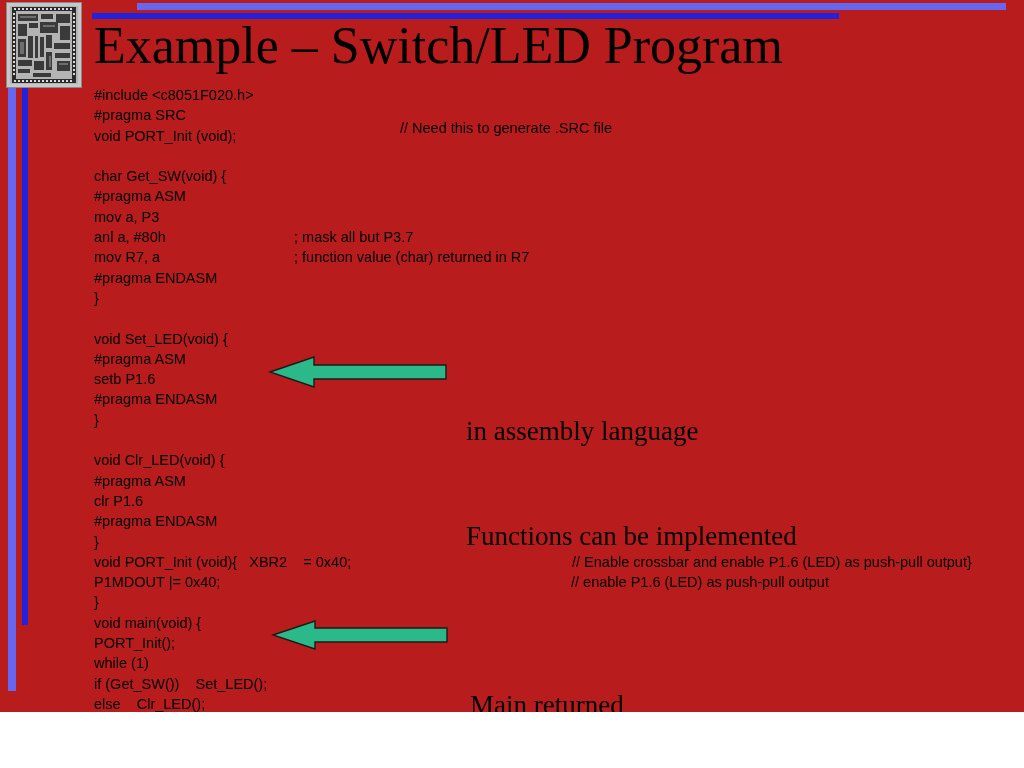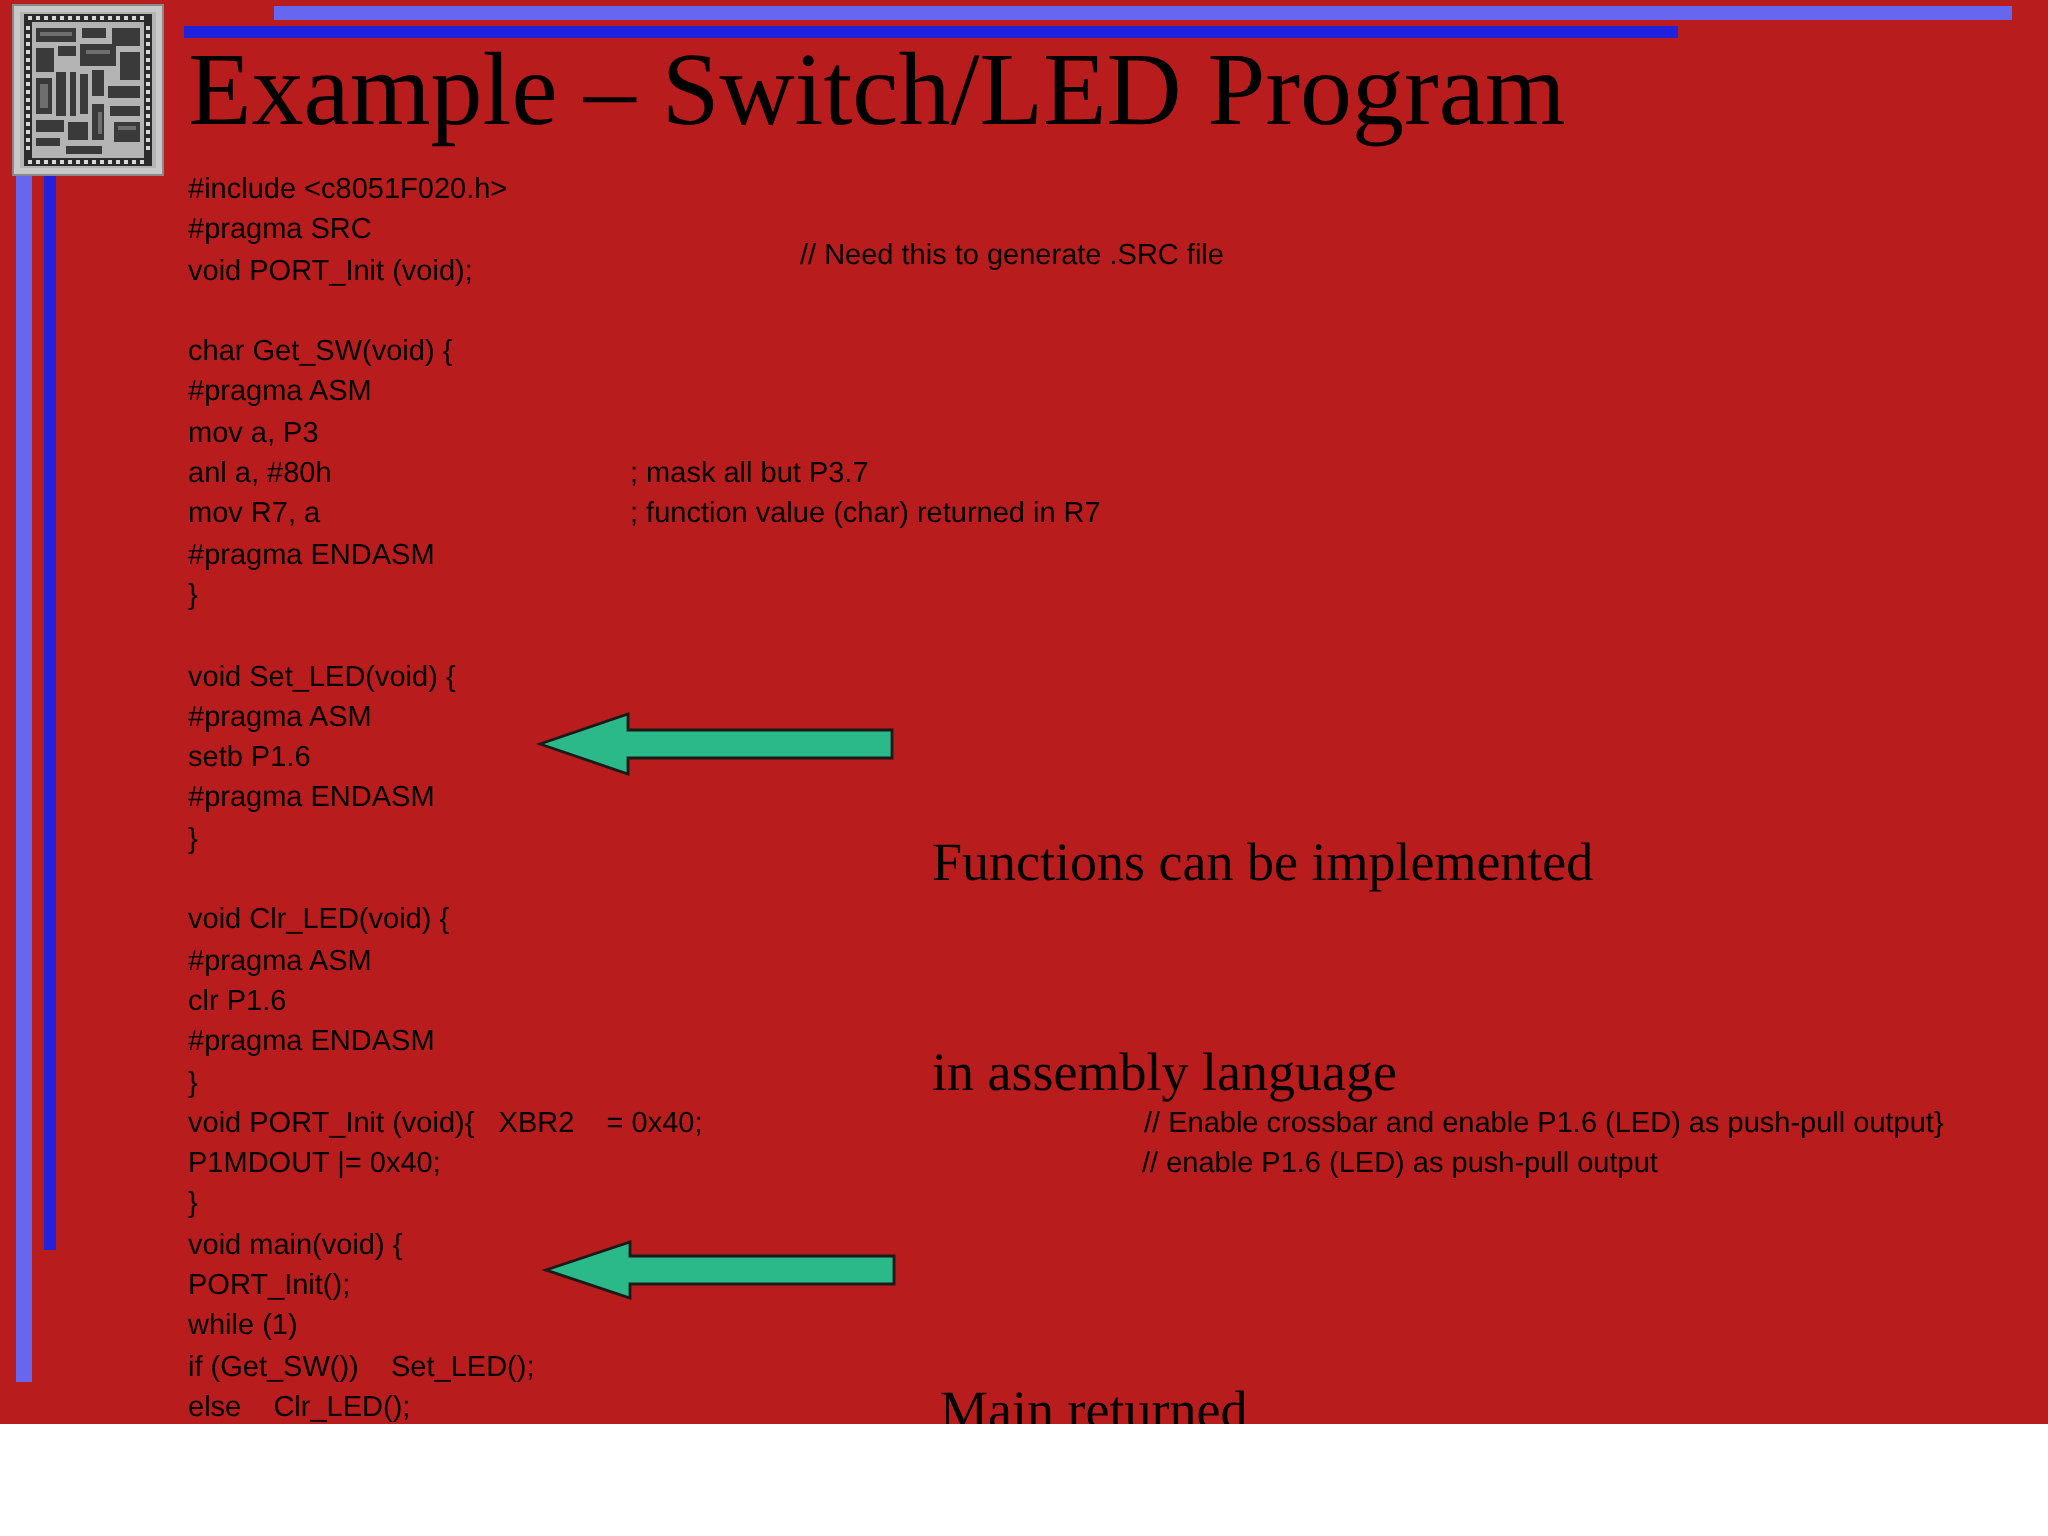--- a/index.html
+++ b/index.html
@@ -91,21 +91,21 @@
   .code .line {
     position: relative;
     height: 20.3px;
     white-space: pre;
   }
   .code .cmt {
     position: absolute;
     white-space: pre;
   }
   .c-c1 { left: 306px; margin-top: 13px; }
-  .c-c2 { left: 200px; margin-left: 21px; }
+  .c-c2 { left: 200px; }
   .c-c3 { left: 478px; }
   .c-c4 { left: 477px; }
 
   
   .arrow {
     position: absolute;
   }
   .arrow svg { display: block; }
 
   
@@ -266,22 +266,22 @@
     </svg>
   </div>
 
   <div class="arrow" id="arrow-main" style="left:271px; top:618px;">
     <svg width="178" height="34" viewBox="0 0 178 34" xmlns="http://www.w3.org/2000/svg">
       <polygon points="2,17 44,3 44,10 176,10 176,24 44,24 44,31" fill="#2CB98A" stroke="#1a1a1a" stroke-width="1.4" stroke-linejoin="miter"></polygon>
     </svg>
   </div>
 
   <div class="callout" id="callout-assembly">
+    <div>in assembly language</div>
     <div>Functions can be implemented</div>
-    <div>in assembly language</div>
   </div>
 
   <div class="callout" id="callout-main">
     <div>Main returned</div>
   </div>
 
   <div class="footer-left">Prof. Cherrice Program</div>
 
 </div>
 

